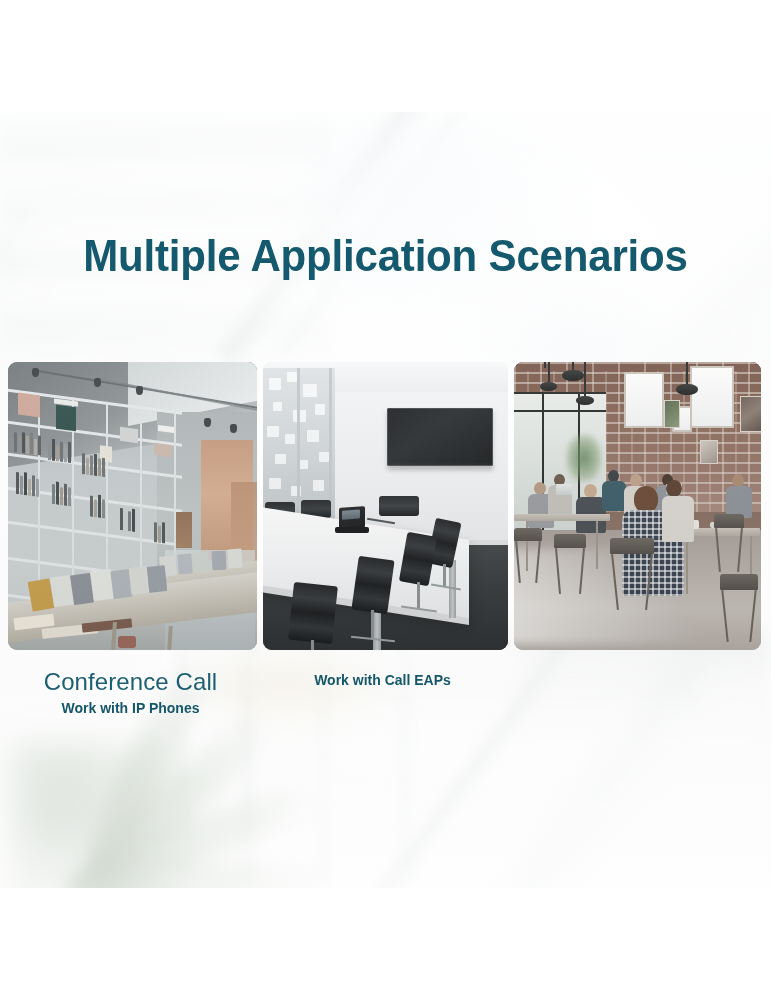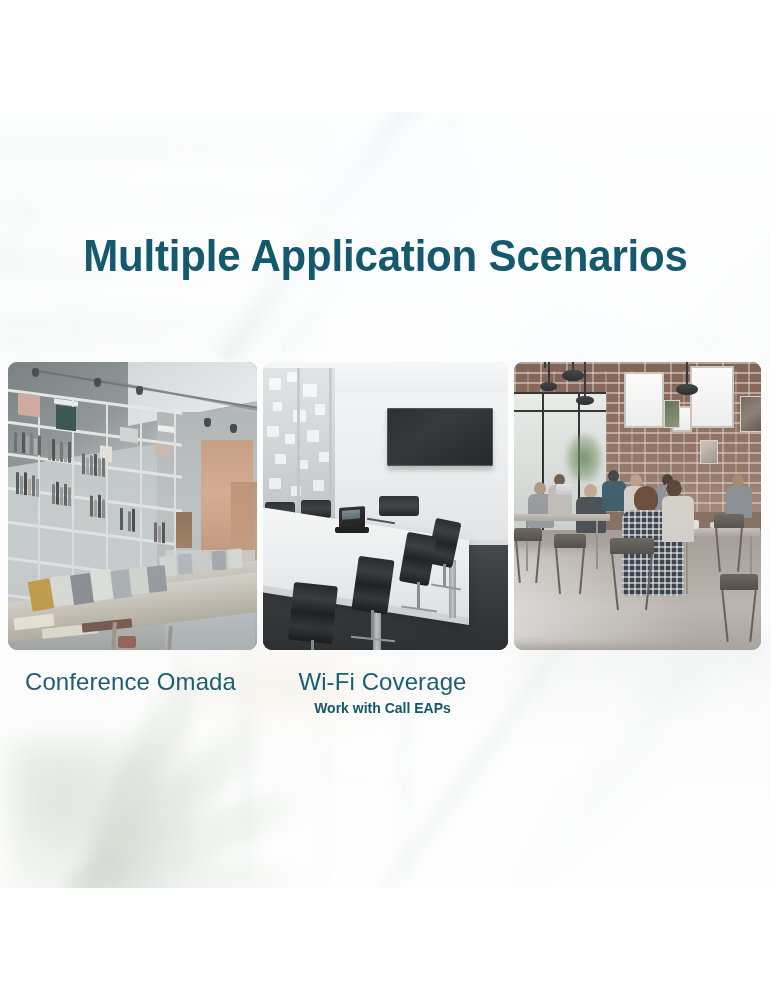--- a/index.html
+++ b/index.html
@@ -770,21 +770,21 @@
         </div>
 
         <div class="photo-grain"></div>
       </div>
     </div>
 
   </div>
 
   <div class="captions">
     <div class="cap mid">
-      <div class="cap-title">Conference Omada</div>
+      <div class="cap-title">Conference Call</div>
+      <div class="cap-sub">Work with IP Phones</div>
     </div>
     <div class="cap right">
-      <div class="cap-title">Wi-Fi Coverage</div>
       <div class="cap-sub">Work with Call EAPs</div>
     </div>
   </div>
 
 </div>
 
 </body></html>

